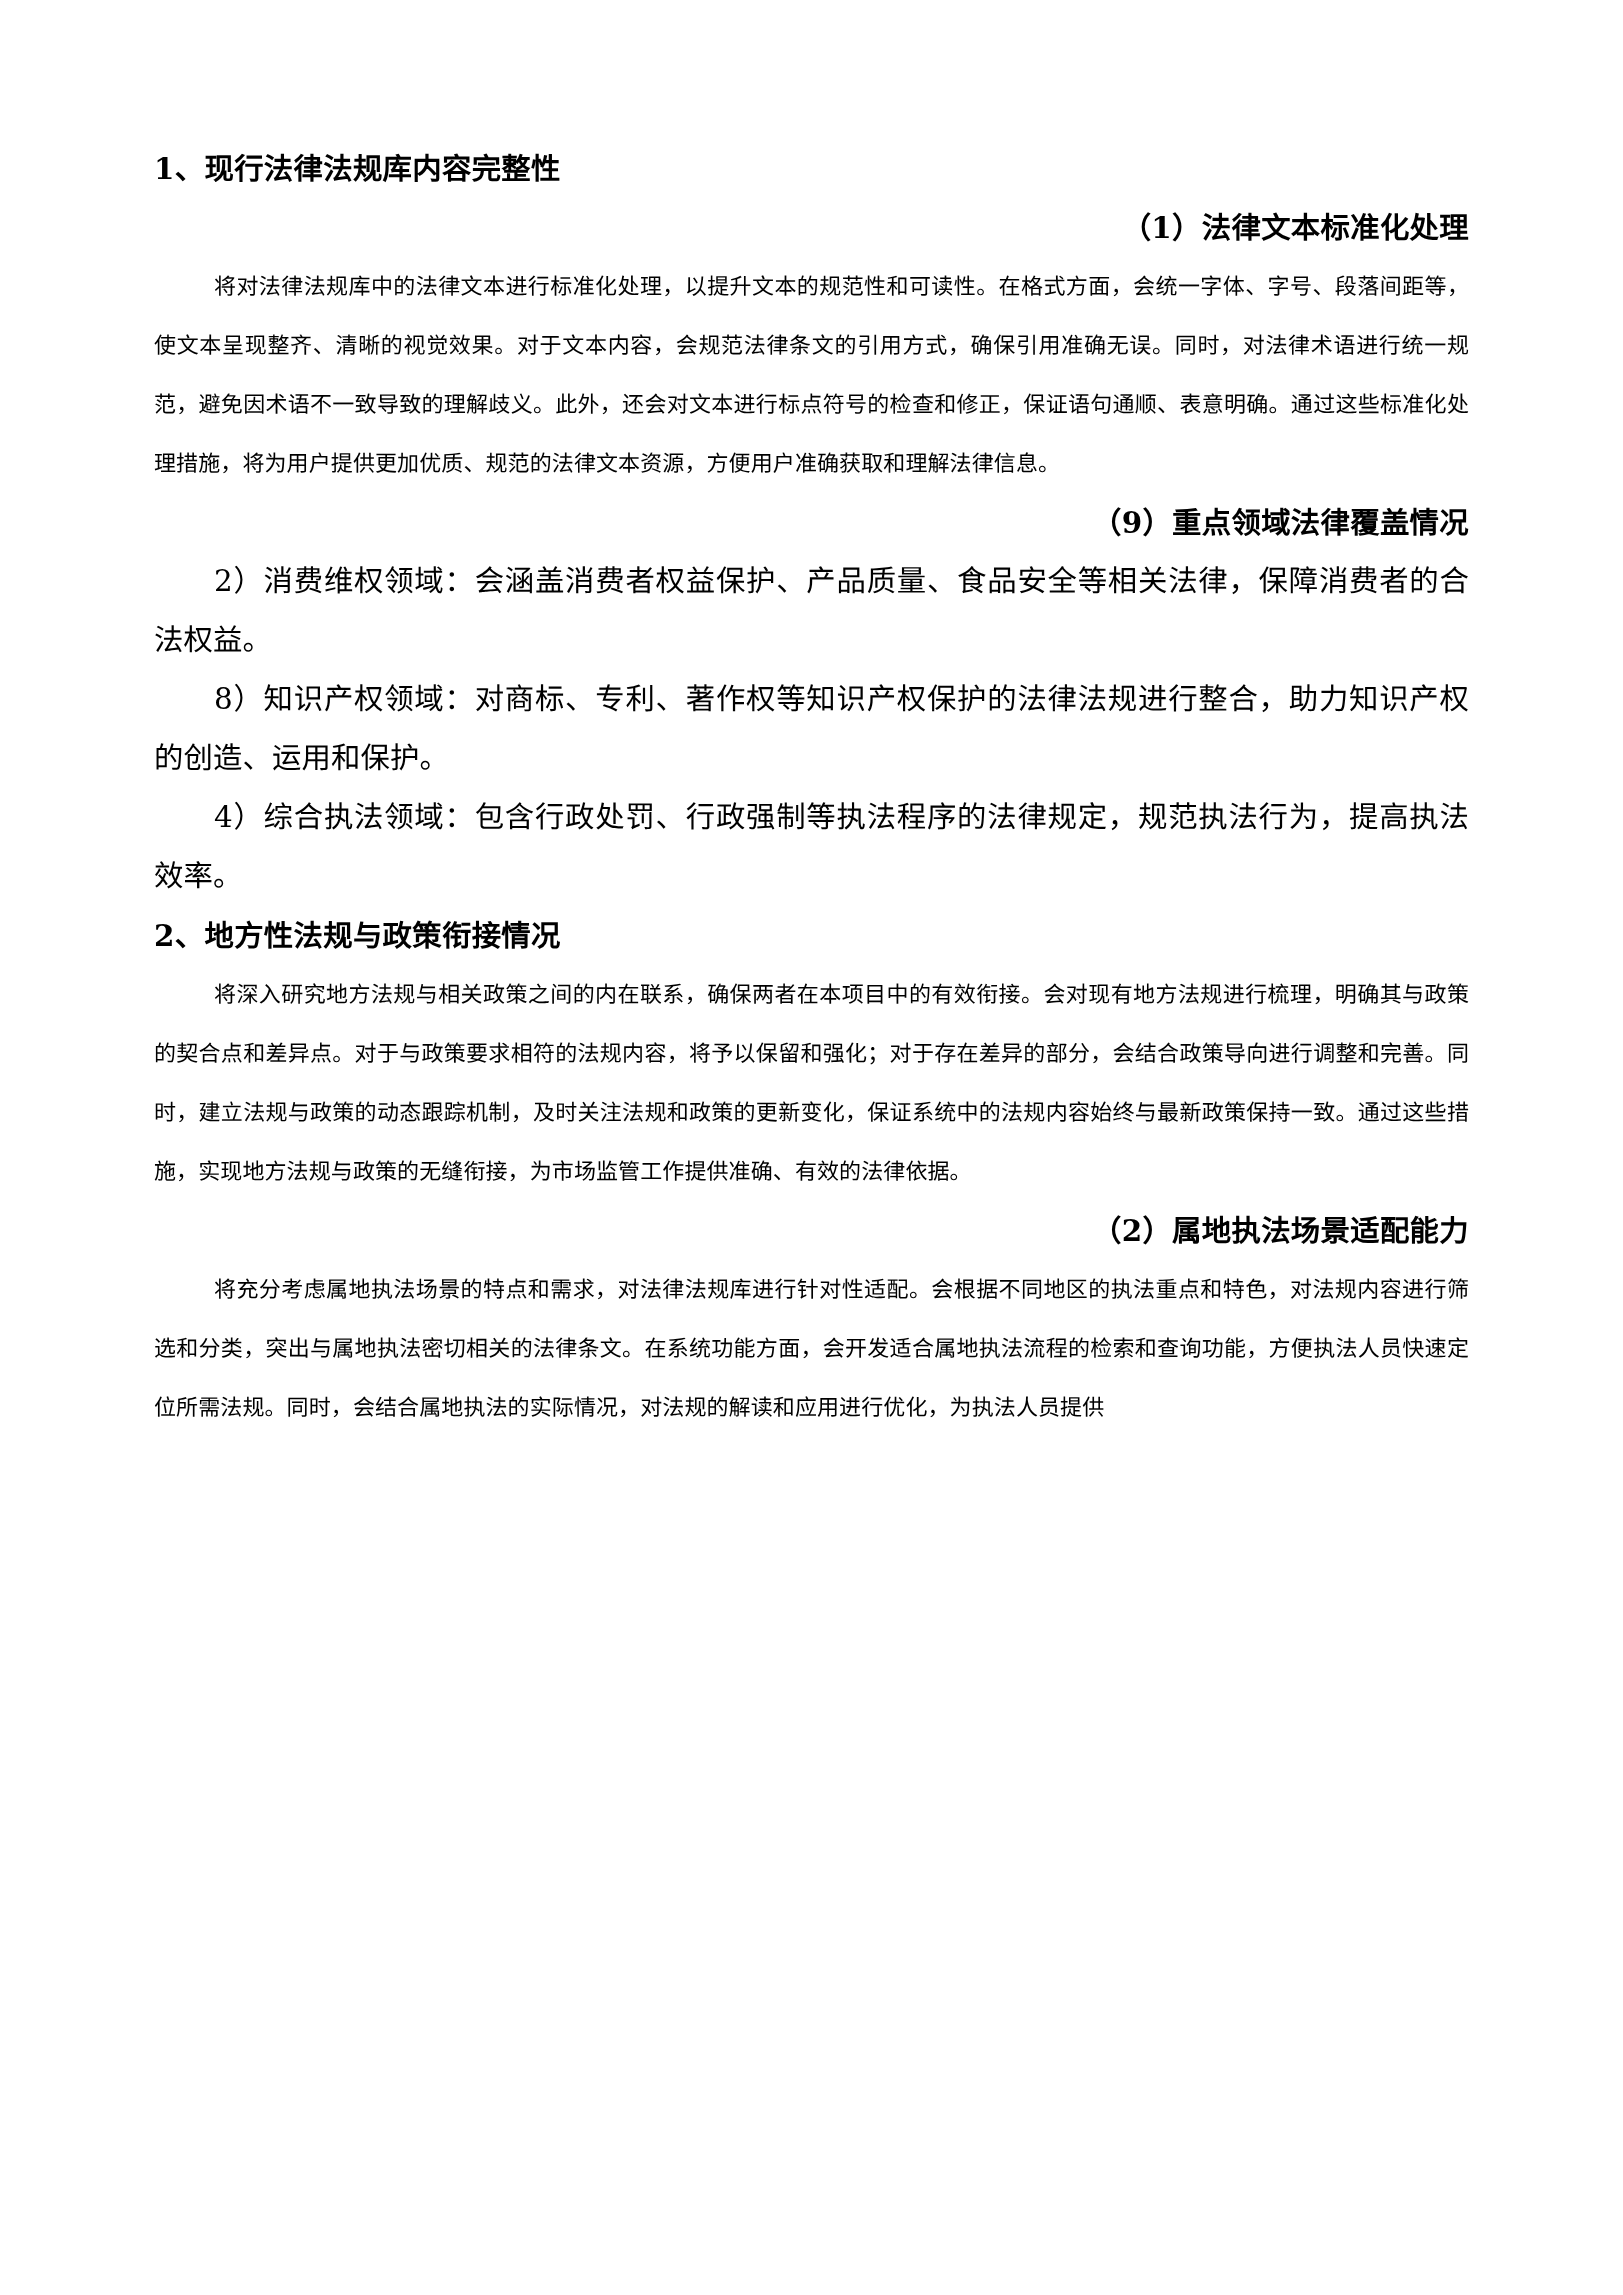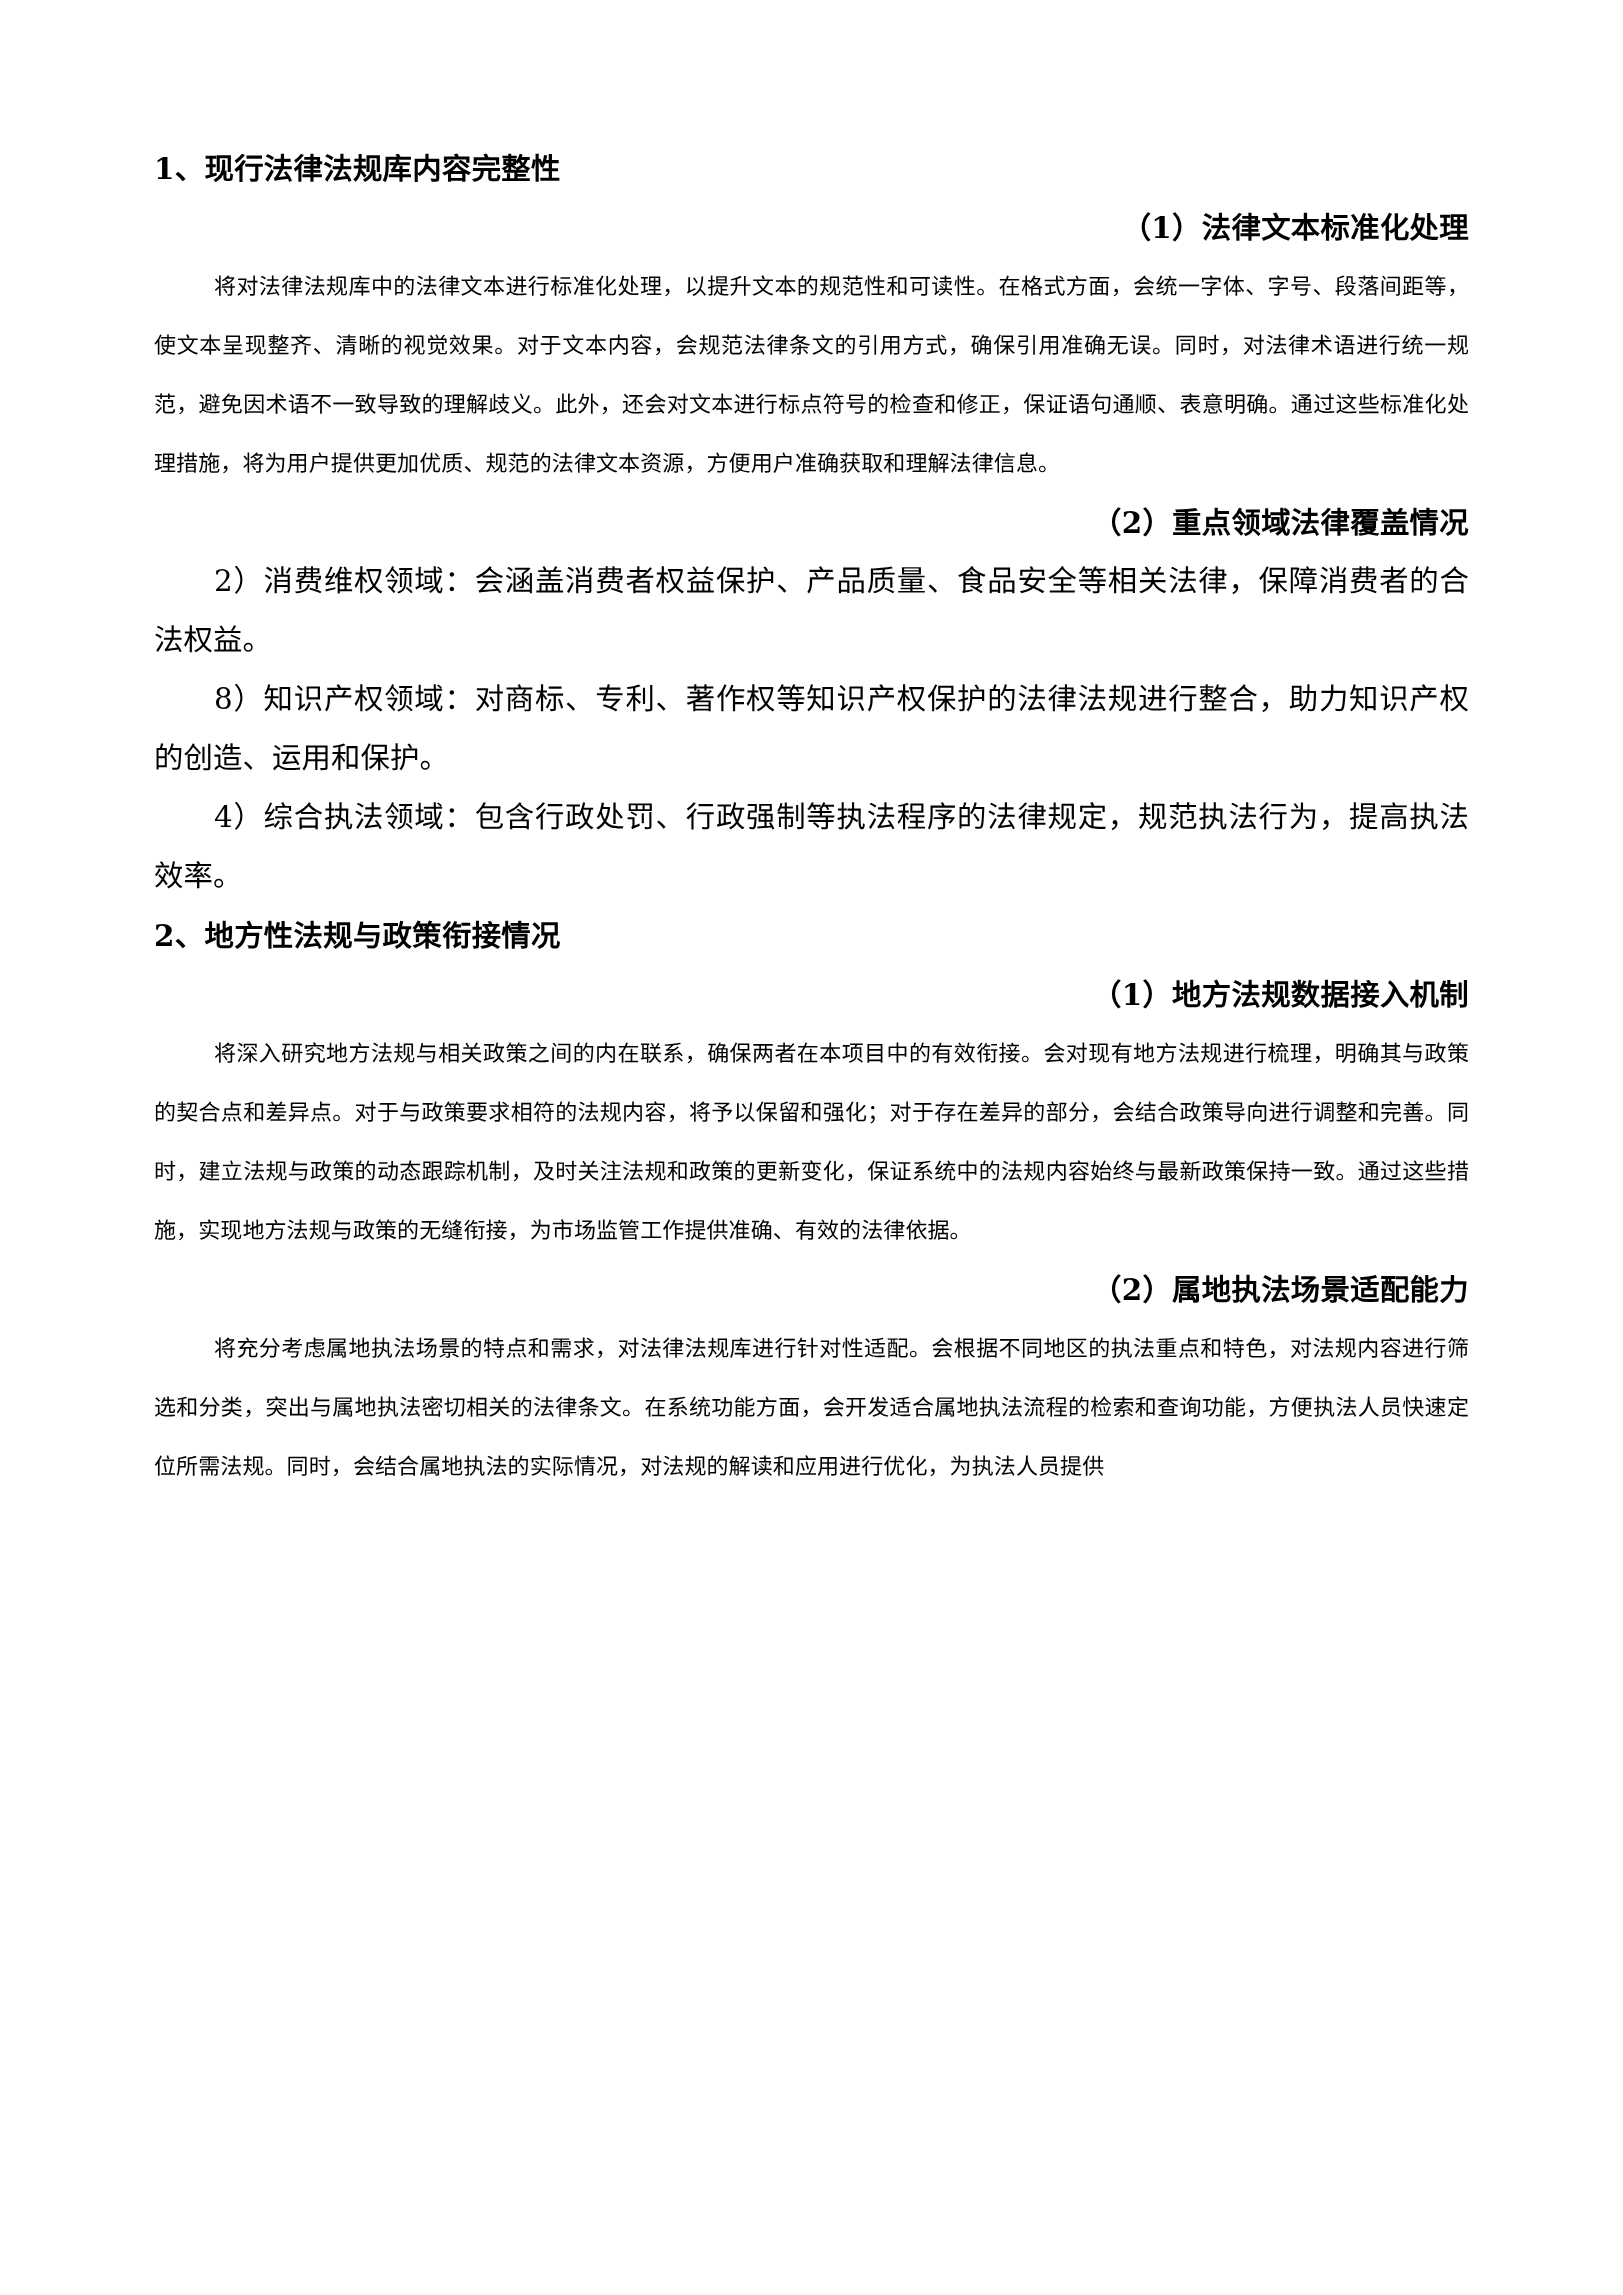--- a/index.html
+++ b/index.html
@@ -67,24 +67,23 @@
   }
 </style>
 </head>
 <body>
 
 <div class="page">
   <div class="doc-body" id="doc-body">
       <p class="h-section">1、现行法律法规库内容完整性</p>
       <p class="h-sub">（1）法律文本标准化处理</p>
       <p class="para">将对法律法规库中的法律文本进行标准化处理，以提升文本的规范性和可读性。在格式方面，会统一字体、字号、段落间距等，使文本呈现整齐、清晰的视觉效果。对于文本内容，会规范法律条文的引用方式，确保引用准确无误。同时，对法律术语进行统一规范，避免因术语不一致导致的理解歧义。此外，还会对文本进行标点符号的检查和修正，保证语句通顺、表意明确。通过这些标准化处理措施，将为用户提供更加优质、规范的法律文本资源，方便用户准确获取和理解法律信息。</p>
-      <p class="h-sub">（2）重点领域法律覆盖情况</p>
+      <p class="h-sub">（9）重点领域法律覆盖情况</p>
       <p class="para-item">2）消费维权领域：会涵盖消费者权益保护、产品质量、食品安全等相关法律，保障消费者的合法权益。</p>
       <p class="para-item">8）知识产权领域：对商标、专利、著作权等知识产权保护的法律法规进行整合，助力知识产权的创造、运用和保护。</p>
       <p class="para-item">4）综合执法领域：包含行政处罚、行政强制等执法程序的法律规定，规范执法行为，提高执法效率。</p>
       <p class="h-section">2、地方性法规与政策衔接情况</p>
-      <p class="h-sub">（1）地方法规数据接入机制</p>
       <p class="para">将深入研究地方法规与相关政策之间的内在联系，确保两者在本项目中的有效衔接。会对现有地方法规进行梳理，明确其与政策的契合点和差异点。对于与政策要求相符的法规内容，将予以保留和强化；对于存在差异的部分，会结合政策导向进行调整和完善。同时，建立法规与政策的动态跟踪机制，及时关注法规和政策的更新变化，保证系统中的法规内容始终与最新政策保持一致。通过这些措施，实现地方法规与政策的无缝衔接，为市场监管工作提供准确、有效的法律依据。</p>
       <p class="h-sub">（2）属地执法场景适配能力</p>
       <p class="para">将充分考虑属地执法场景的特点和需求，对法律法规库进行针对性适配。会根据不同地区的执法重点和特色，对法规内容进行筛选和分类，突出与属地执法密切相关的法律条文。在系统功能方面，会开发适合属地执法流程的检索和查询功能，方便执法人员快速定位所需法规。同时，会结合属地执法的实际情况，对法规的解读和应用进行优化，为执法人员提供</p>
     </div>
 </div>
 
 
 </body></html>

